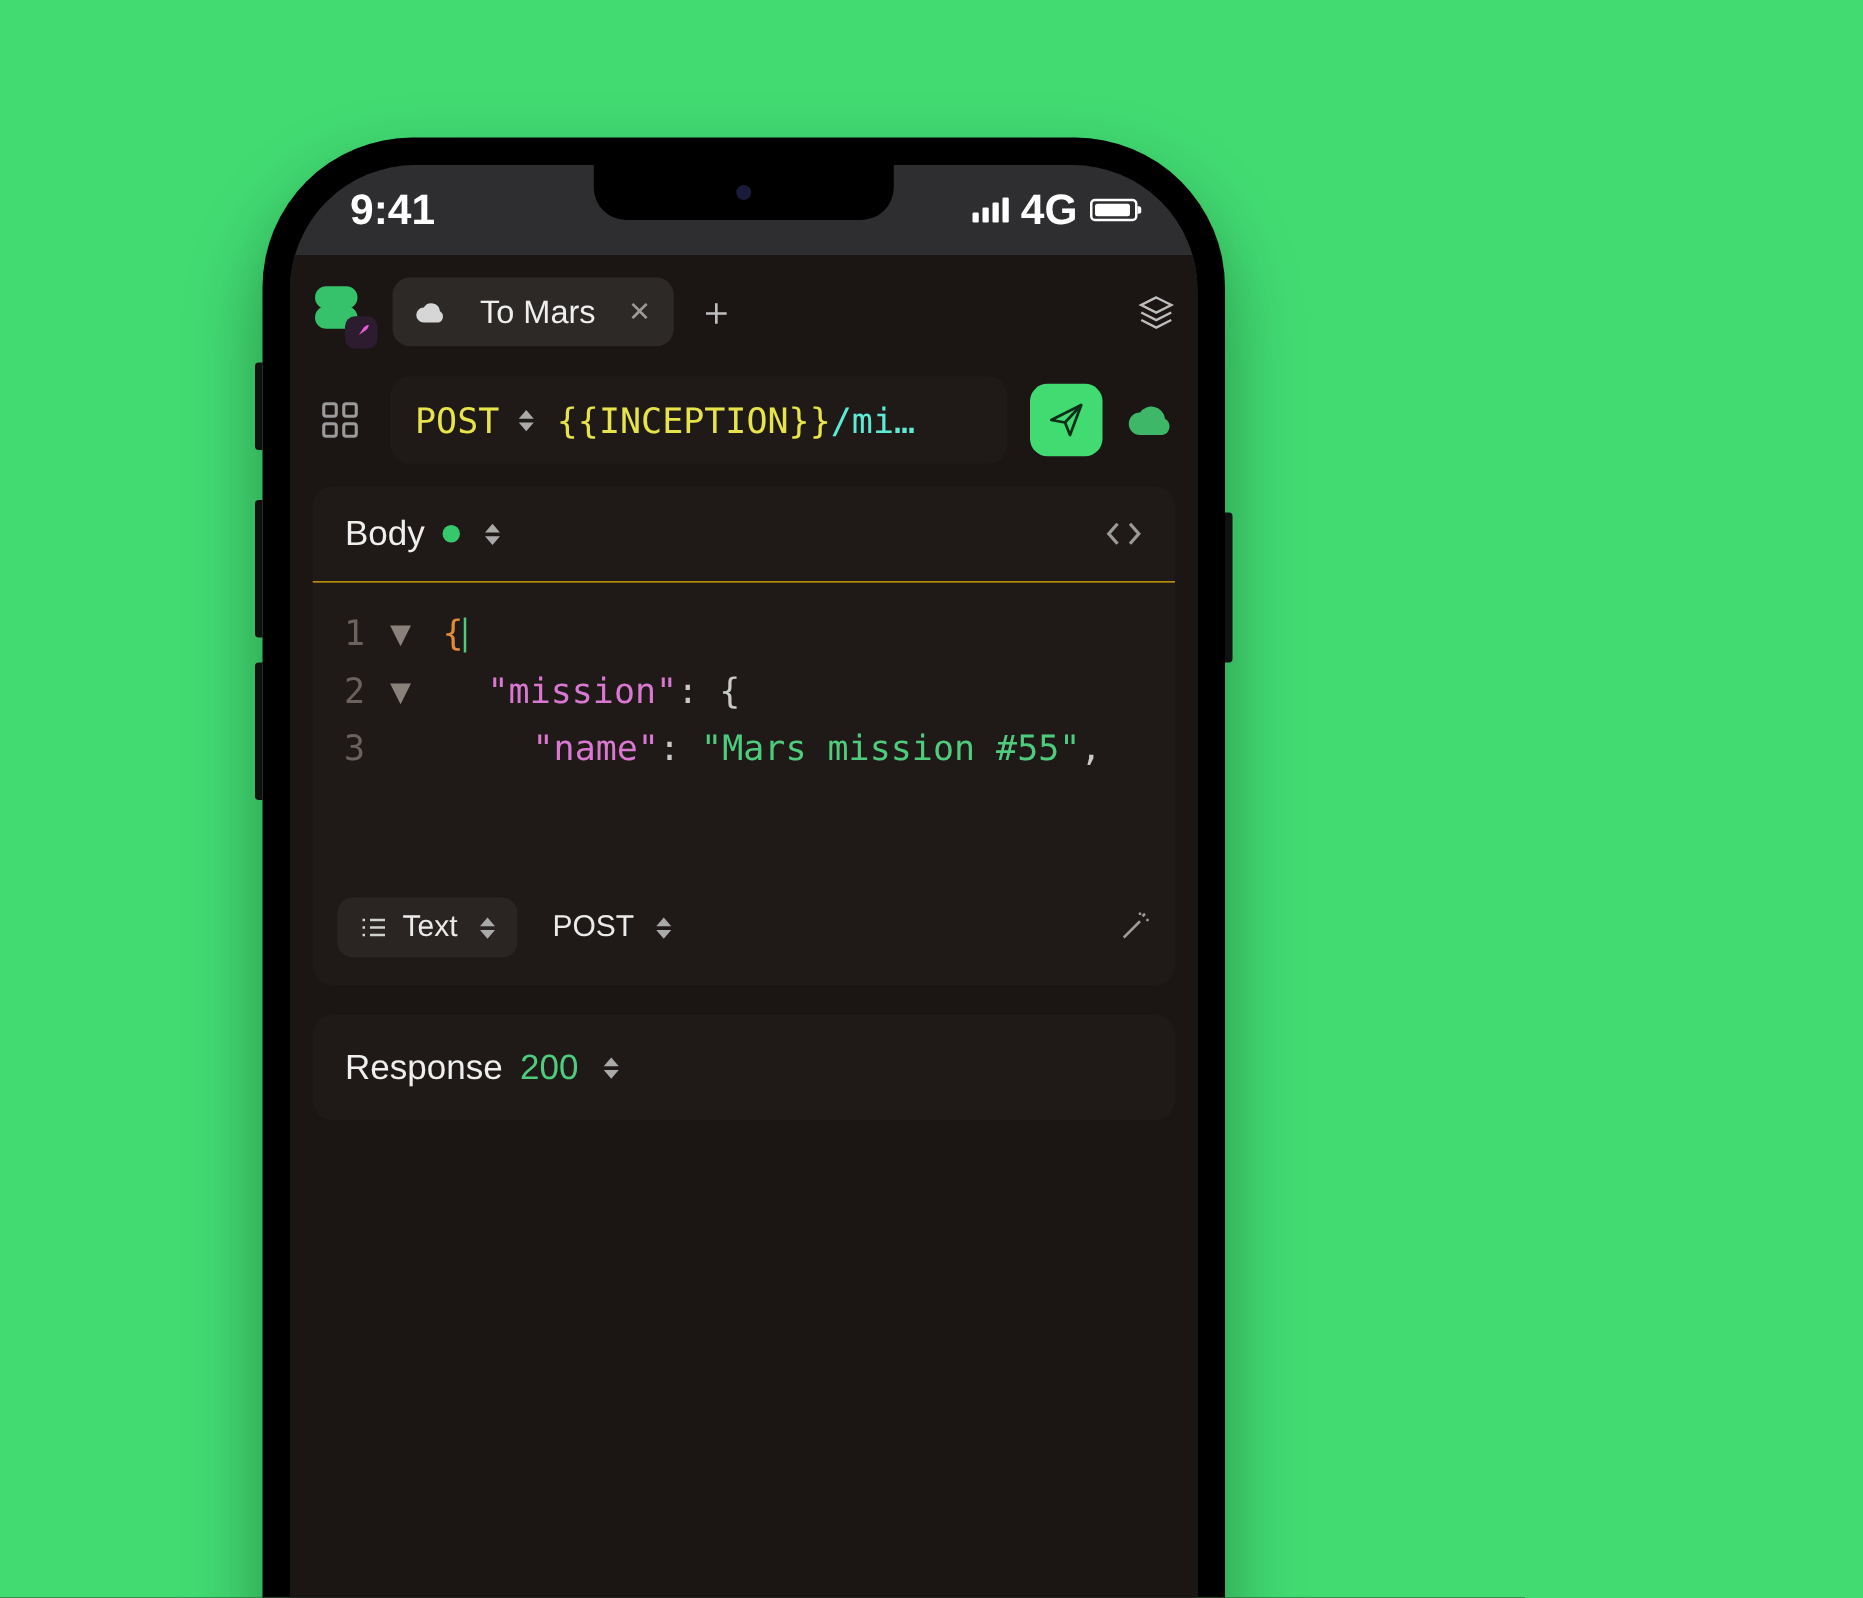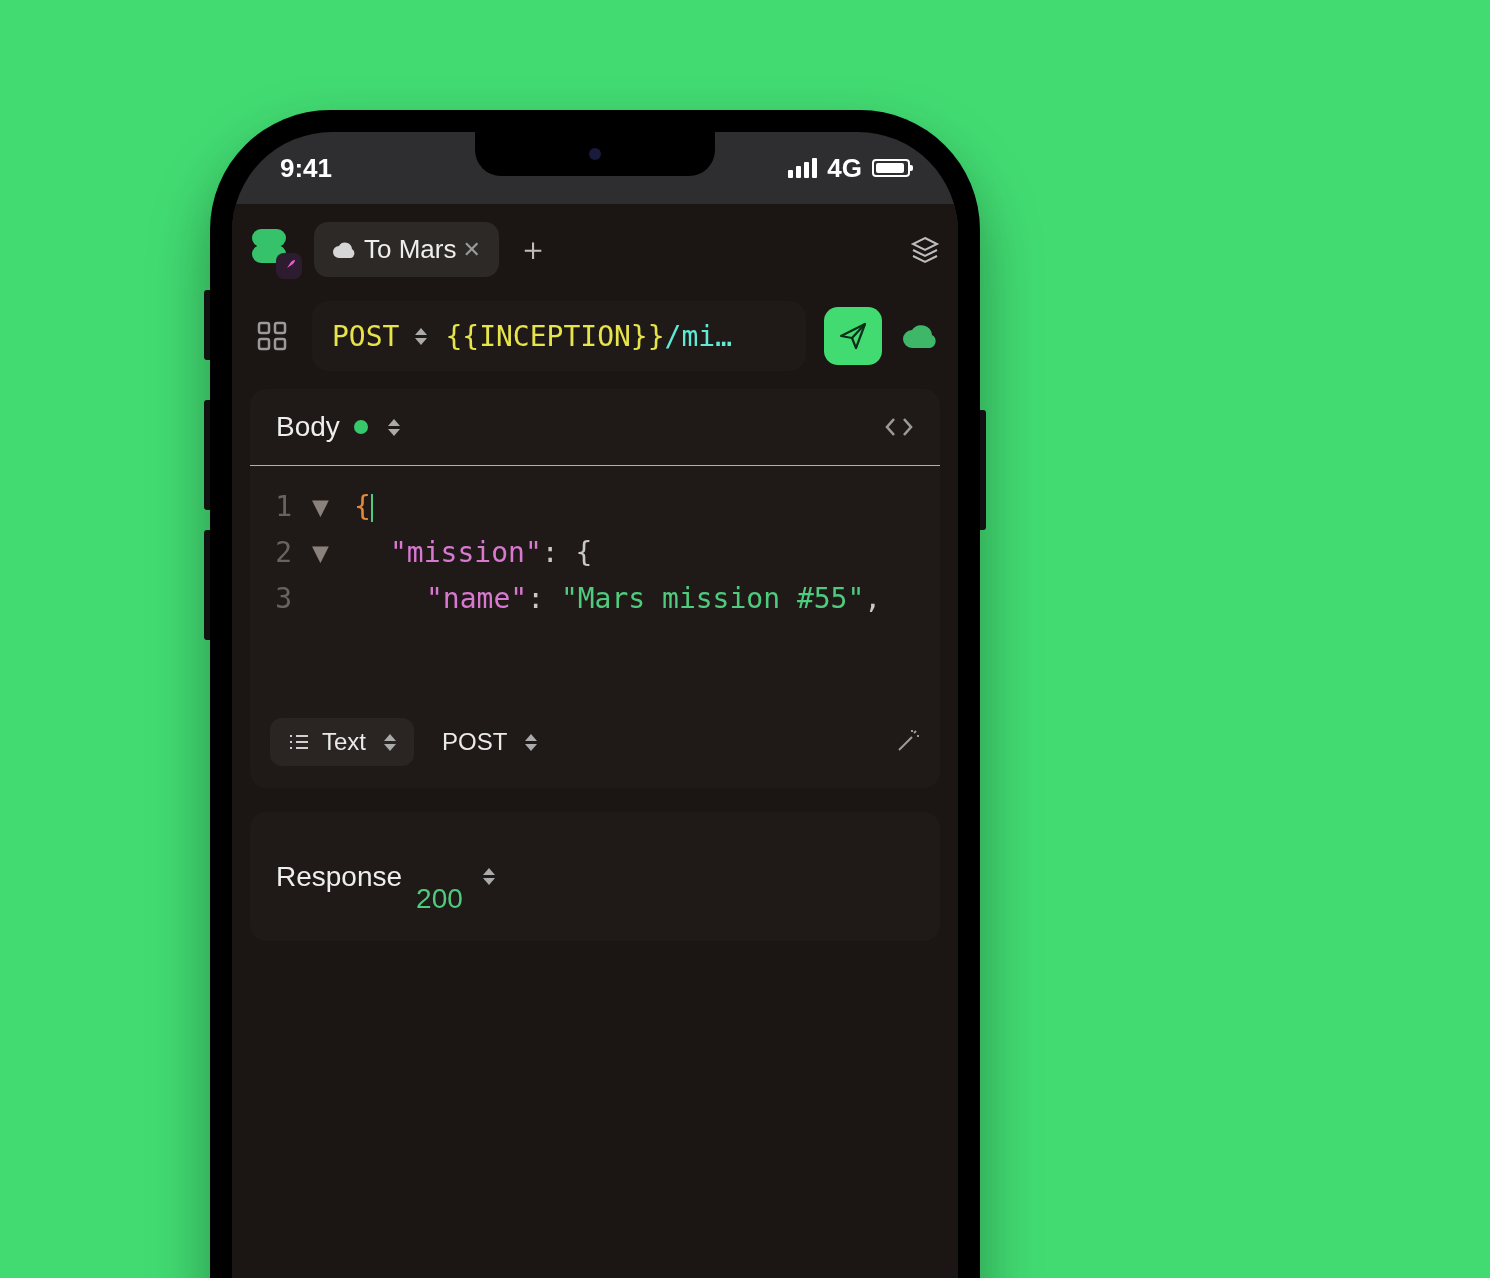--- a/index.html
+++ b/index.html
@@ -68,21 +68,21 @@
 
   
   .statusbar {
     height: 72px;
     display: flex;
     align-items: center;
     justify-content: space-between;
     padding: 0 48px;
     color: #fff;
     font-weight: 600;
-    font-size: 26px;
+    font-size: 34px;
   }
   .status-right { display:flex; align-items:center; gap:10px;}
   .signal-bars{display:flex;align-items:flex-end;gap:3px;}
   .signal-bars span{width:5px;background:#fff;border-radius:1px;}
   .signal-bars span:nth-child(1){height:8px;}
   .signal-bars span:nth-child(2){height:12px;}
   .signal-bars span:nth-child(3){height:16px;}
   .signal-bars span:nth-child(4){height:20px;}
   .battery{width:38px;height:18px;border:2px solid #fff;border-radius:4px;position:relative;}
   .battery::after{content:"";position:absolute;right:-5px;top:4px;width:3px;height:6px;background:#fff;border-radius:0 2px 2px 0;}
@@ -114,21 +114,21 @@
   }
   .brand{
     position:relative;width:46px;height:46px;
   }
   .brand-blob1{position:absolute;left:2px;top:2px;width:34px;height:18px;background:#36c26b;border-radius:10px;}
   .brand-blob2{position:absolute;left:2px;top:18px;width:34px;height:18px;background:#36c26b;border-radius:10px;}
   .brand-badge{position:absolute;right:-6px;bottom:-6px;width:26px;height:26px;background:#2d1b2f;border-radius:8px;display:flex;align-items:center;justify-content:center;}
 
   .tab{
     background:#2d2927;border-radius:14px;
-    display:flex;align-items:center;gap:6px;
+    display:flex;align-items:center;gap:26px;
     padding:12px 18px;color:#eee;font-size:26px;
   }
   .tab .close{color:#9a9a9a;font-size:22px;}
   .plus-btn{color:#bdbdbd;font-size:32px;}
   .spacer{flex:1;}
   .layers-btn{color:#bdbdbd;}
 
   .req-row{
     display:flex;align-items:center;gap:18px;padding:6px 0 18px;justify-content:center;
   }
@@ -188,21 +188,21 @@
     background:#2a2422;border-radius:12px;padding:10px 18px;
     display:flex;align-items:center;gap:12px;color:#eaeaea;font-size:24px;
   }
   .format-sel{color:#eaeaea;font-size:24px;display:flex;align-items:center;gap:12px;}
   .magic-btn{color:#9a9a9a;}
 
   .resp-head{
     display:flex;align-items:center;gap:14px;
     padding:26px 26px;color:#eee;font-size:28px;
   }
-  .status-code{color:#4ecb7d;margin-top:45px;}
+  .status-code{color:#4ecb7d;}
 
   svg{display:block;}
 </style>
 </head>
 <body>
 
 <div class="stage">
   <div class="phone">
     <div class="side-btn-l1"></div>
     <div class="side-btn-l2"></div>

